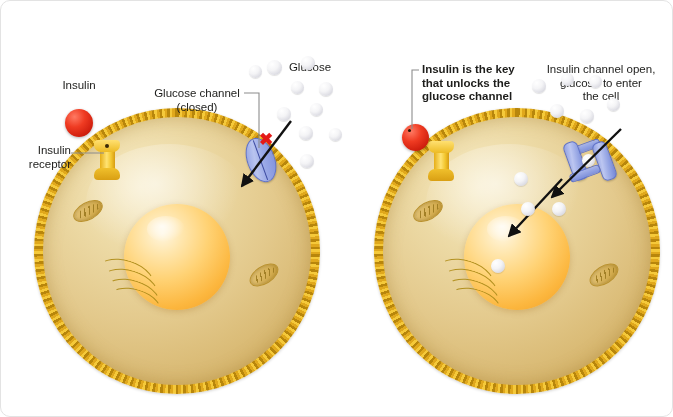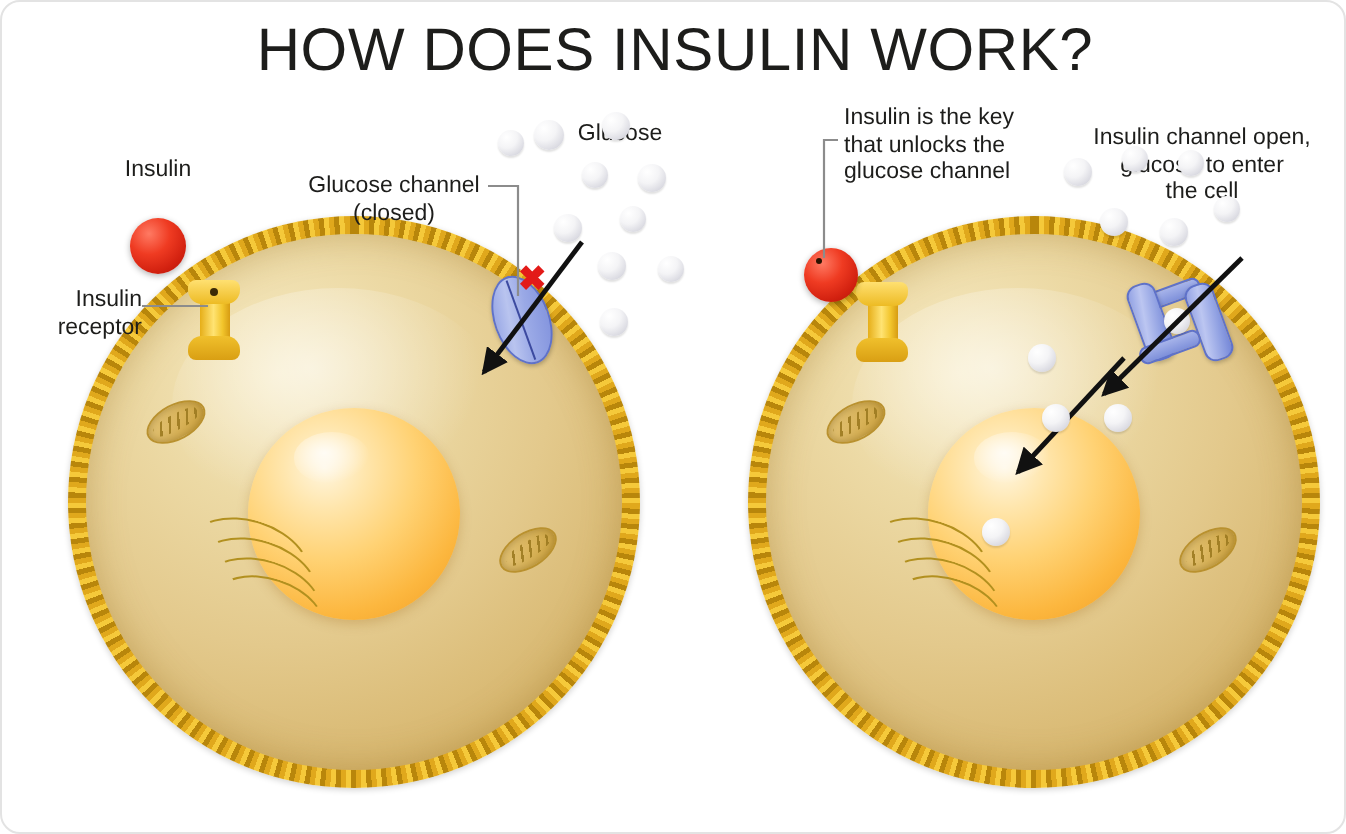--- a/index.html
+++ b/index.html
@@ -175,21 +175,20 @@
 
   .xmark{position:absolute;color:#e31a18;font-size:17px;font-weight:700;line-height:1;}
 
   svg.overlay{position:absolute;left:0;top:0;width:673px;height:417px;overflow:visible;pointer-events:none;}
 </style>
 </head>
 <body>
 
 <div id="page">
 
-  <div id="title">HOW DOES INSULIN WORK?</div>
 
   <div class="cell" style="left:33px;top:107px;">
     <div class="membrane"></div>
     <div class="membrane-inner">
       <div class="cyto-hi"></div>
     </div>
     <div class="nucleus"></div>
 
     <div class="mito" style="left:38px;top:94px;width:30px;height:16px;transform:rotate(-28deg);">
       <div class="crista"></div>
@@ -283,21 +282,21 @@
   <div class="lbl center" style="left:40px;top:78px;width:76px;">Insulin</div>
 
   <div class="lbl right" style="left:0px;top:143px;width:70px;">Insulin
 receptor</div>
 
   <div class="lbl center" style="left:148px;top:86px;width:96px;">Glucose channel
 (closed)</div>
 
   <div class="lbl center" style="left:272px;top:60px;width:74px;">Glucose</div>
 
-  <div class="lbl left" style="left:421px;top:52px;width:112px;">Insulin is the key
+  <div class="lbl left" style="left:421px;top:62px;width:112px;font-weight:bold;">Insulin is the key
 that unlocks the
 glucose channel</div>
 
   <div class="lbl center" style="left:530px;top:62px;width:140px;">Insulin channel open,
 glucose to enter
 the cell</div>
 
   <div id="glucose-layer">
       <div class="glucose" style="left: 265.5px; top: 58.5px; width: 15px; height: 15px;"></div>
       <div class="glucose" style="left: 300px; top: 55px; width: 14px; height: 14px;"></div>

